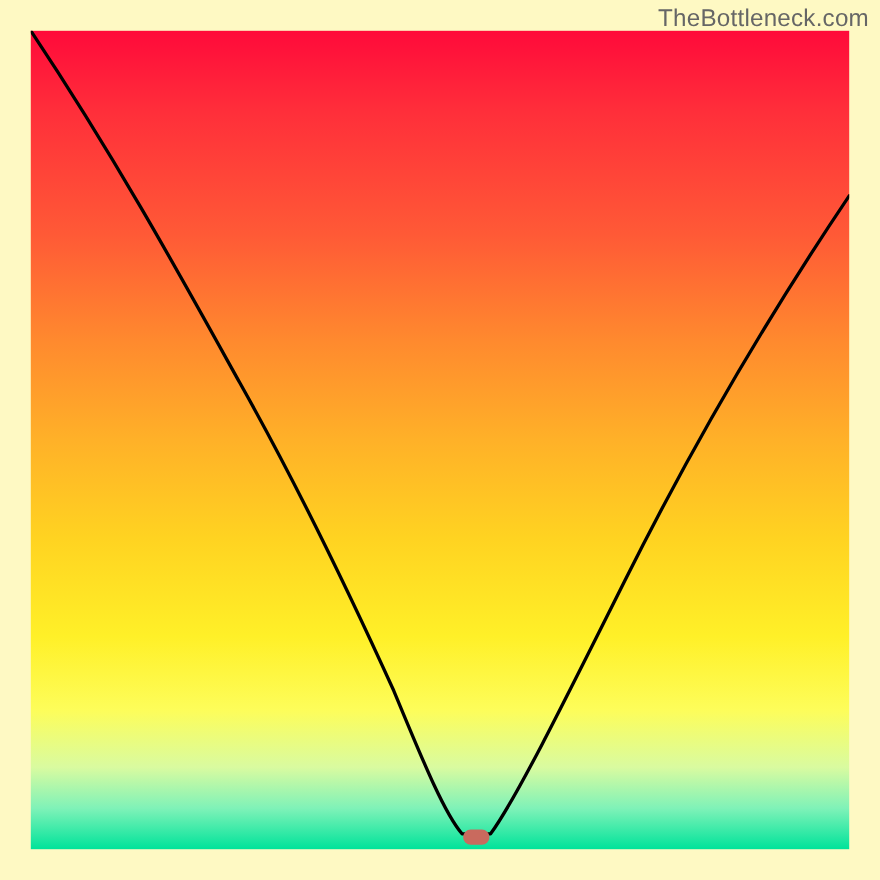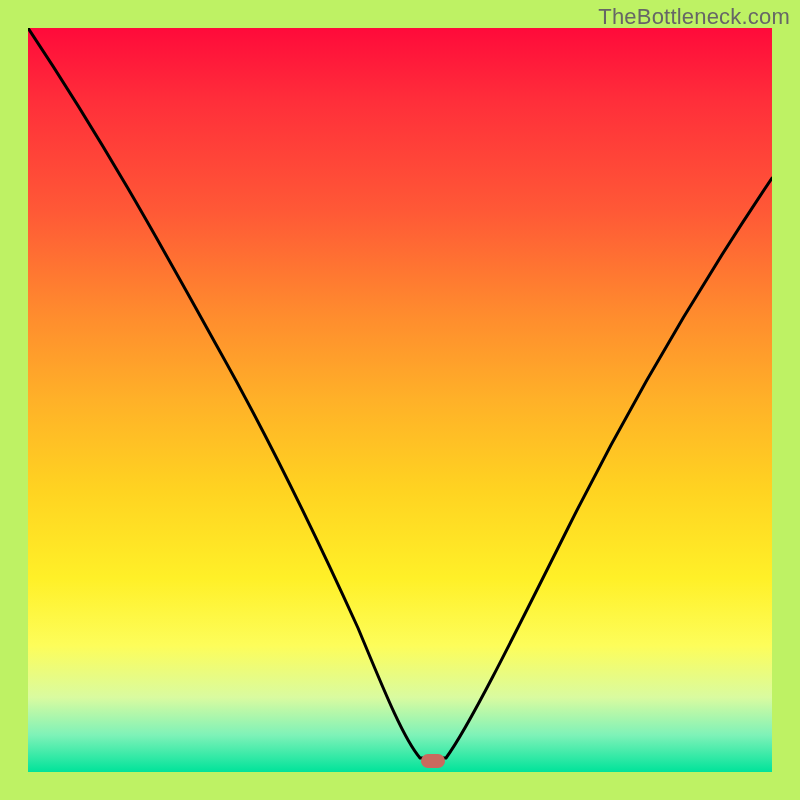--- a/index.html
+++ b/index.html
@@ -8,21 +8,21 @@
     width: 800px;
     height: 800px;
     background: #000;
     overflow: hidden;
     font-family: Arial, Helvetica, sans-serif;
   }
   .frame {
     position: relative;
     width: 800px;
     height: 800px;
-    background: #bef264;
+    background: #fef9c3;
   }
   .plot-area {
     position: absolute;
     left: 28px;
     top: 28px;
     width: 744px;
     height: 744px;
     
     background: linear-gradient(
       to bottom,

